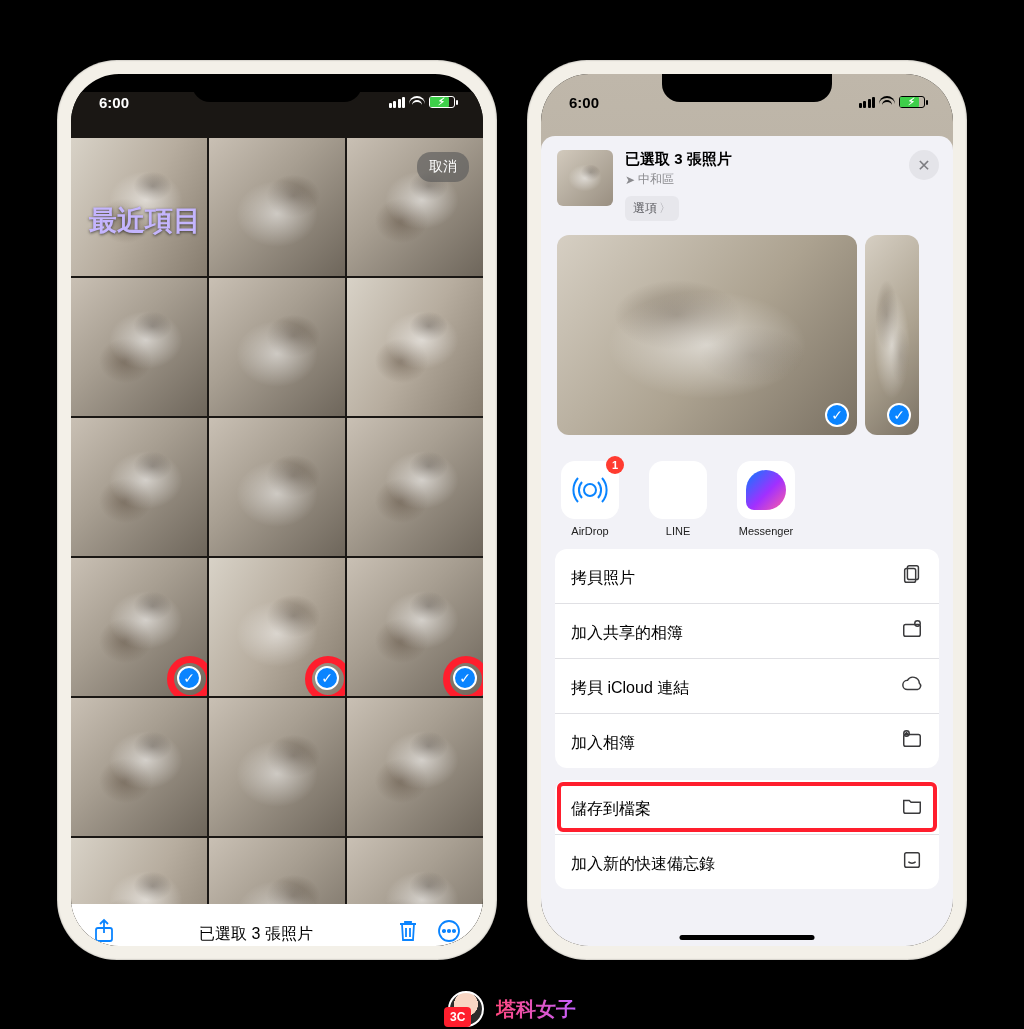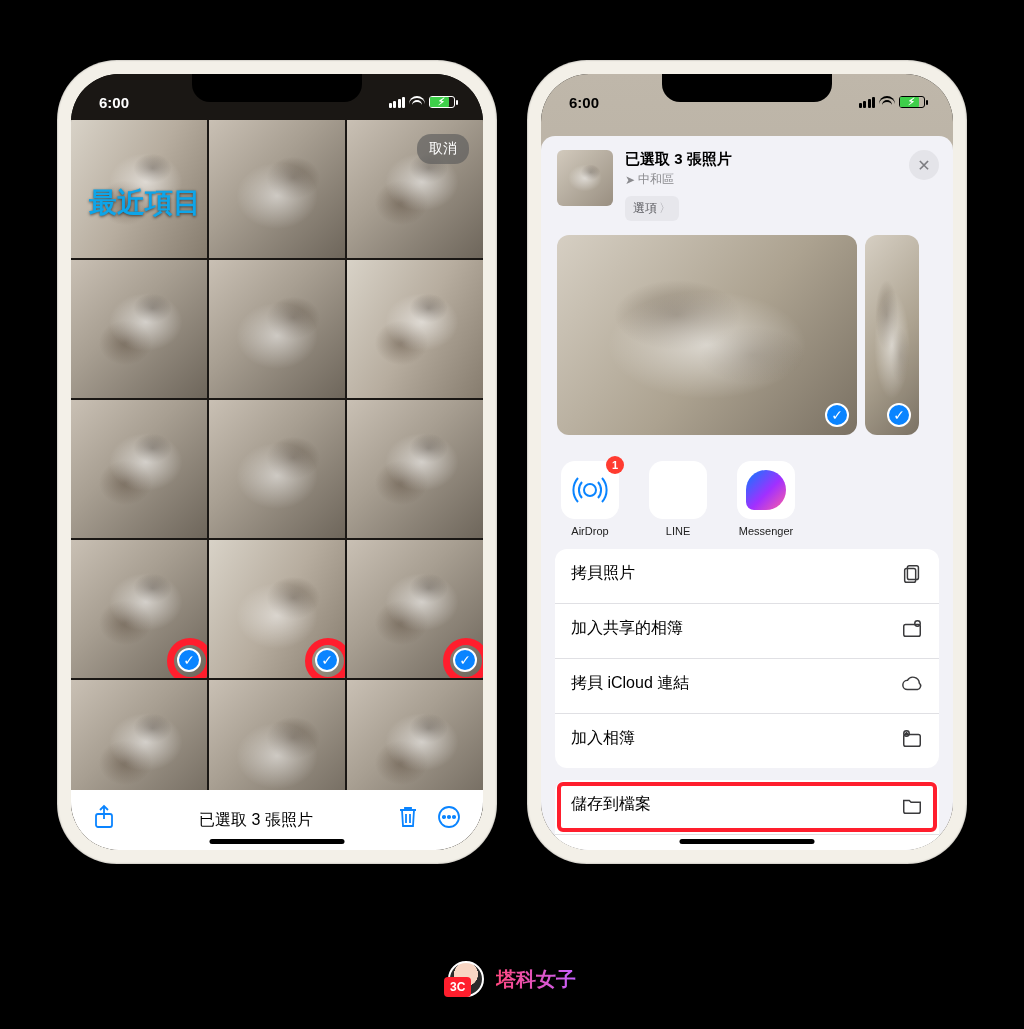--- a/index.html
+++ b/index.html
@@ -10,21 +10,21 @@
     font-family: -apple-system, "Helvetica Neue", Arial, sans-serif;
     display: flex;
     justify-content: center;
     align-items: flex-start;
     gap: 30px;
     padding-top: 60px;
     position: relative;
   }
   .phone {
     width: 440px;
-    height: 804px;
+    height: 900px;
     background: #f3f0e8;
     border-radius: 60px;
     padding: 14px;
     position: relative;
     box-shadow: inset 0 0 2px rgba(0,0,0,.4);
   }
   .screen {
     width: 100%;
     height: 100%;
     border-radius: 48px;
@@ -65,21 +65,21 @@
   .bars i:nth-child(1){height:5px}.bars i:nth-child(2){height:7px}.bars i:nth-child(3){height:9px}.bars i:nth-child(4){height:11px}
   .wifi { width:16px; height:12px; position:relative; }
   .wifi::before{content:"";position:absolute;inset:0;border:2px solid currentColor;border-bottom:none;border-left:none;border-right:none;border-radius:16px 16px 0 0;}
   .wifi::after{content:"";position:absolute;left:3px;right:3px;top:4px;bottom:0;border:2px solid currentColor;border-bottom:none;border-left:none;border-right:none;border-radius:10px 10px 0 0;}
   .batt { width:26px; height:12px; border:1.5px solid currentColor; border-radius:3px; position:relative;}
   .batt::after{content:"";position:absolute;right:-4px;top:3px;width:2px;height:5px;background:currentColor;border-radius:1px;}
   .batt i {display:block;height:100%;width:80%;background:#3ecf4a;border-radius:1px;}
   .batt .bolt{position:absolute;top:-1px;left:8px;color:#fff;font-size:10px;}
 
   
-  .photos-screen { background:#1a1714; width:100%; height:100%; position:relative; }
+  .photos-screen { background:#1a1714; width:100%; height:100%; position:relative;margin-top:18px; }
   .grid {
     position:absolute; top:46px; left:0; right:0; bottom:60px;
     display:grid;
     grid-template-columns: repeat(3,1fr);
     grid-auto-rows: 138px;
     gap: 2px;
   }
   .thumb {
     background: linear-gradient(135deg,#c9c0b4,#a89f92 40%,#6e665b 100%);
     position:relative;
@@ -93,21 +93,21 @@
       radial-gradient(ellipse 20% 15% at 60% 35%, rgba(60,50,40,.55), transparent 70%);
   }
   .thumb.var2::before{
     background:
       radial-gradient(ellipse 50% 40% at 50% 55%, rgba(255,255,255,.5), transparent 60%),
       radial-gradient(ellipse 28% 22% at 62% 42%, rgba(80,68,55,.55), transparent 70%);
   }
   .thumb.var3{background:linear-gradient(120deg,#d8d2c7,#b7ad9f 50%,#867c6e);}
   .album-title{
     position:absolute; top:110px; left:18px;
-    color:#0ea5e9; font-size:28px; font-weight:700;
+    color:#c4b5fd; font-size:28px; font-weight:700;
     z-index:10; text-shadow:0 1px 3px rgba(0,0,0,.6);
   }
   .cancel-pill{
     position:absolute; top:60px; right:14px;
     background:rgba(90,90,90,.65);
     color:#fff; font-size:14px; padding:6px 12px;
     border-radius:14px; z-index:10;
   }
   .check {
     position:absolute; right:6px; bottom:6px;
@@ -197,35 +197,35 @@
   .ic-msgr{background:#fff;}
   .ic-msgr .bubble{width:40px;height:40px;border-radius:50% 50% 50% 8px;
     background:linear-gradient(135deg,#0a7cff,#a130ff 55%,#ff5fa2);}
   .ic-mail{background:linear-gradient(#4aa8ff,#0a63e6);}
   .ic-mail svg{width:36px;height:28px;}
   .ic-fb{background:#1877f2;}
 
   .action-list{padding:6px 14px;}
   .card{background:#fff;border-radius:12px;overflow:hidden;margin-bottom:12px;}
   .row{
-    display:flex;align-items:flex-start;justify-content:space-between;
+    display:flex;align-items:flex-end;justify-content:space-between;
     padding:14px 16px;font-size:16px;color:#000;
     border-bottom:0.5px solid #e0e0e4;position:relative;
   }
   .row:last-child{border-bottom:none;}
   .row .ric{color:#3a3a3c;}
   .hl{
     position:absolute;inset:2px;border:4px solid #ff1e2d;border-radius:6px;
     pointer-events:none;
   }
   .chev{font-size:12px;opacity:.5;}
 
   
   .wm{
-    position:absolute;bottom:32px;left:50%;transform:translateX(-50%);
+    position:absolute;bottom:2px;left:50%;transform:translateX(-50%);
     display:flex;align-items:center;gap:6px;z-index:100;
   }
   .wm .face{
     width:36px;height:36px;border-radius:50%;
     background:radial-gradient(circle at 50% 35%, #f8d6c4 45%, #2a2a2a 46%);
     position:relative;border:2px solid #fff;
   }
   .wm .tag{
     background:#ff1e2d;color:#fff;font-size:12px;font-weight:700;
     padding:3px 6px;border-radius:4px;position:absolute;bottom:-2px;left:-6px;

